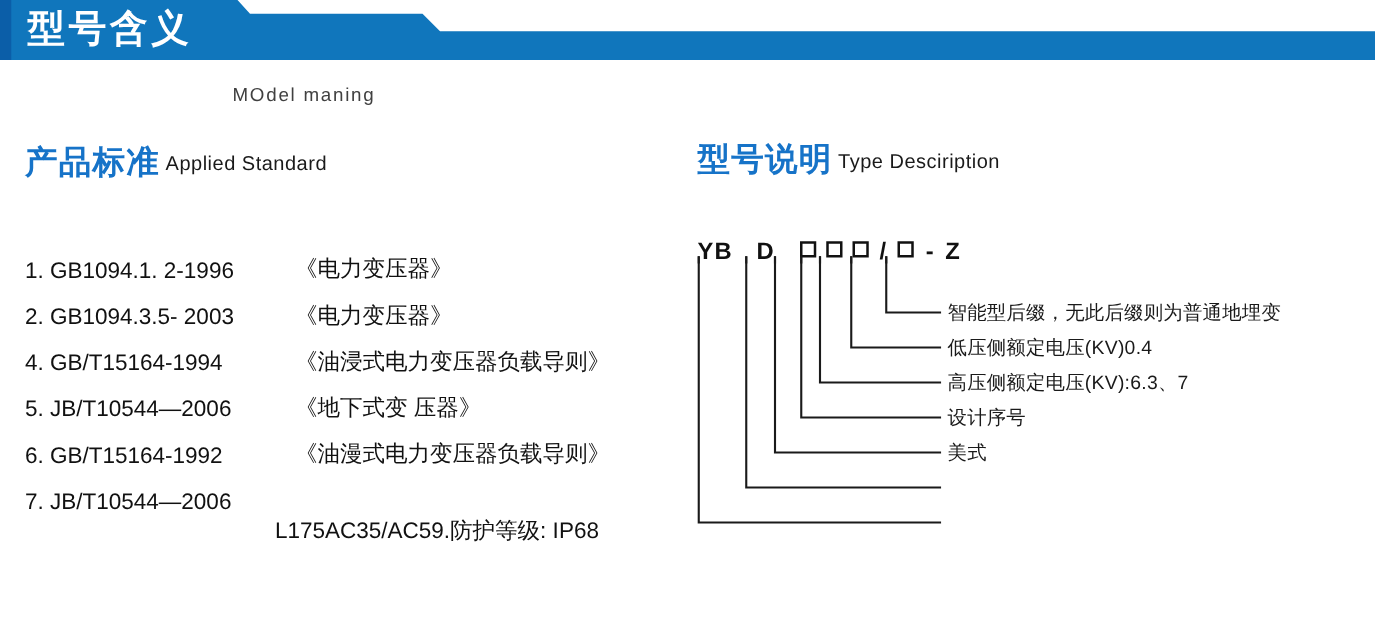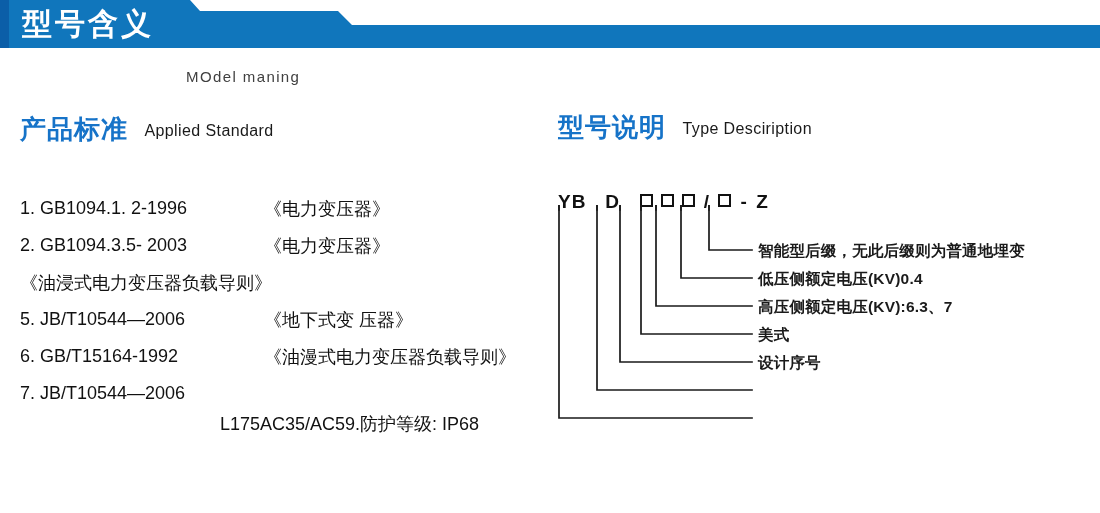--- a/index.html
+++ b/index.html
@@ -69,42 +69,40 @@
   .sec-head .cn {
     font-size: 26px;
     font-weight: bold;
     color: #1673c8;
     letter-spacing: 1px;
   }
   .sec-head .en {
     font-size: 16px;
     color: #1a1a1a;
     letter-spacing: 0.4px;
-    margin-left: 12px;
     position: relative;
     top: -2px;
   }
   #standards-heading { left: 20px; top: 112px; }
   #type-heading { left: 558px; top: 110px; text-align: right; }
 
   
   .std-list {
     position: absolute;
     left: 20px;
     top: 190px;
     width: 530px;
   }
   .std-row {
     display: flex;
-    align-items: center;
+    align-items: flex-end;
     height: 37px;
     font-size: 18px;
     color: #111111;
     white-space: nowrap;
-    gap: 28px;
   }
   .std-code {
     width: 216px;
     flex: 0 0 216px;
   }
   .std-name { flex: 1 1 auto; }
   .std-cont {
     height: 37px;
     font-size: 18px;
     color: #111111;
@@ -143,21 +141,21 @@
 
   .labels {
     position: absolute;
     left: 758px;
     top: 237px;
   }
   .label-row {
     height: 28px;
     line-height: 28px;
     font-size: 15.5px;
-    font-weight: bold;
+    font-weight: normal;
     color: #1a1a1a;
     white-space: nowrap;
     letter-spacing: 0.2px;
   }
 </style>
 </head>
 <body>
 
 <div class="banner">
   <div class="banner-bg">
@@ -178,20 +176,21 @@
 <div class="std-list">
   <div class="std-row">
     <span class="std-code">1. GB1094.1. 2-1996</span>
     <span class="std-name">《电力变压器》</span>
   </div>
   <div class="std-row">
     <span class="std-code">2. GB1094.3.5- 2003</span>
     <span class="std-name">《电力变压器》</span>
   </div>
   <div class="std-row">
+    <span class="std-code">4. GB/T15164-1994</span>
     <span class="std-name">《油浸式电力变压器负载导则》</span>
   </div>
   <div class="std-row">
     <span class="std-code">5. JB/T10544—2006</span>
     <span class="std-name">《地下式变 压器》</span>
   </div>
   <div class="std-row">
     <span class="std-code">6. GB/T15164-1992</span>
     <span class="std-name">《油漫式电力变压器负载导则》</span>
   </div>
@@ -246,15 +245,15 @@
 
       <path d="M14,0 L14,213 L207,213"></path>
     </g>
   </svg>
 </div>
 
 <div class="labels">
   <div class="label-row">智能型后缀，无此后缀则为普通地埋变</div>
   <div class="label-row">低压侧额定电压(KV)0.4</div>
   <div class="label-row">高压侧额定电压(KV):6.3、7</div>
+  <div class="label-row">设计序号</div>
   <div class="label-row">美式</div>
-  <div class="label-row">设计序号</div>
 </div>
 
 </body></html>

